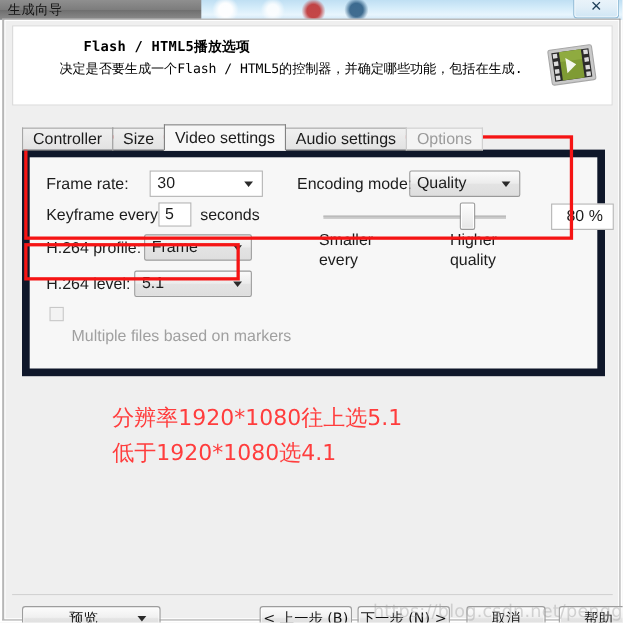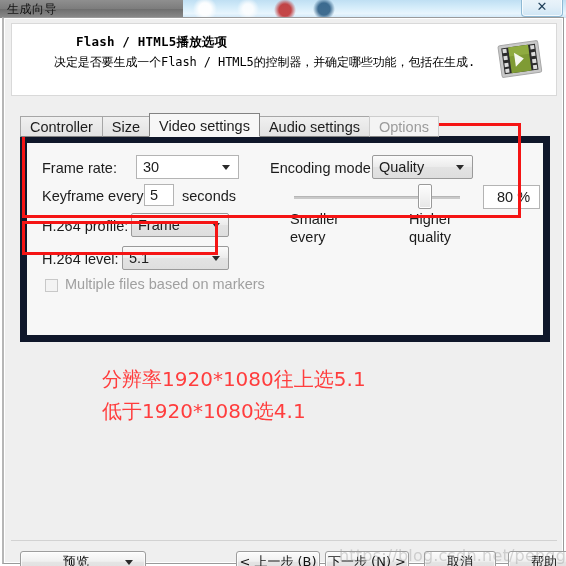--- a/index.html
+++ b/index.html
@@ -106,21 +106,21 @@
   
   .panel{
     position:absolute;left:16px;top:118px;width:530px;height:206px;
     background:#f7f7f7;border:7px solid #0f172a;box-sizing:border-box;
   }
 
   
   .lbl{
     position:absolute;font-size:14.5px;color:#1c1c1c;white-space:nowrap;
   }
-  .lbl.dim{color:#a0a0a0;}
+  .lbl.dim{color:#a0a0a0;margin-top:22px;}
 
   .combo{
     position:absolute;box-sizing:border-box;
     border:1px solid #a0a0a0;cursor:pointer;
     font-size:14.5px;color:#1c1c1c;
   }
   .combo.flat{background:#ffffff;border:1px solid #b4b4b4;}
   .combo.grey{background:linear-gradient(180deg,#fbfbfb 0%,#ececec 48%,#e3e3e3 52%,#dedede 100%);border:1px solid #9a9a9a;border-radius:2px;}
   .combo .ctext{position:absolute;left:6px;top:50%;transform:translateY(-50%);}
   .combo .arrow{
@@ -269,21 +269,21 @@
       <div class="lbl dim" style="left:38px;top:133px;">Multiple files based on markers</div>
 
       <div class="lbl" style="left:243px;top:17px;">Encoding mode:</div>
       <div class="combo grey" style="left:345px;top:12px;width:101px;height:24px;">
         <span class="ctext">Quality</span>
         <i class="arrow"></i>
       </div>
 
       <div class="slider-track" style="left:267px;top:53px;width:166px;"></div>
       <div class="slider-thumb" style="left:391px;top:41px;"></div>
-      <div class="textbox" style="left:456px;top:42px;width:57px;height:24px;">
+      <div class="textbox" style="left:474px;top:42px;width:57px;height:24px;">
         <span style="left:13px;">80 %</span>
       </div>
 
       <div class="lbl" style="left:263px;top:68px;">Smaller</div>
       <div class="lbl" style="left:263px;top:86px;">every</div>
       <div class="lbl" style="left:382px;top:68px;">Higher</div>
       <div class="lbl" style="left:382px;top:86px;">quality</div>
     </div>
 
     <div class="redbox" style="left:18px;top:105px;width:499px;height:95px;"></div>

